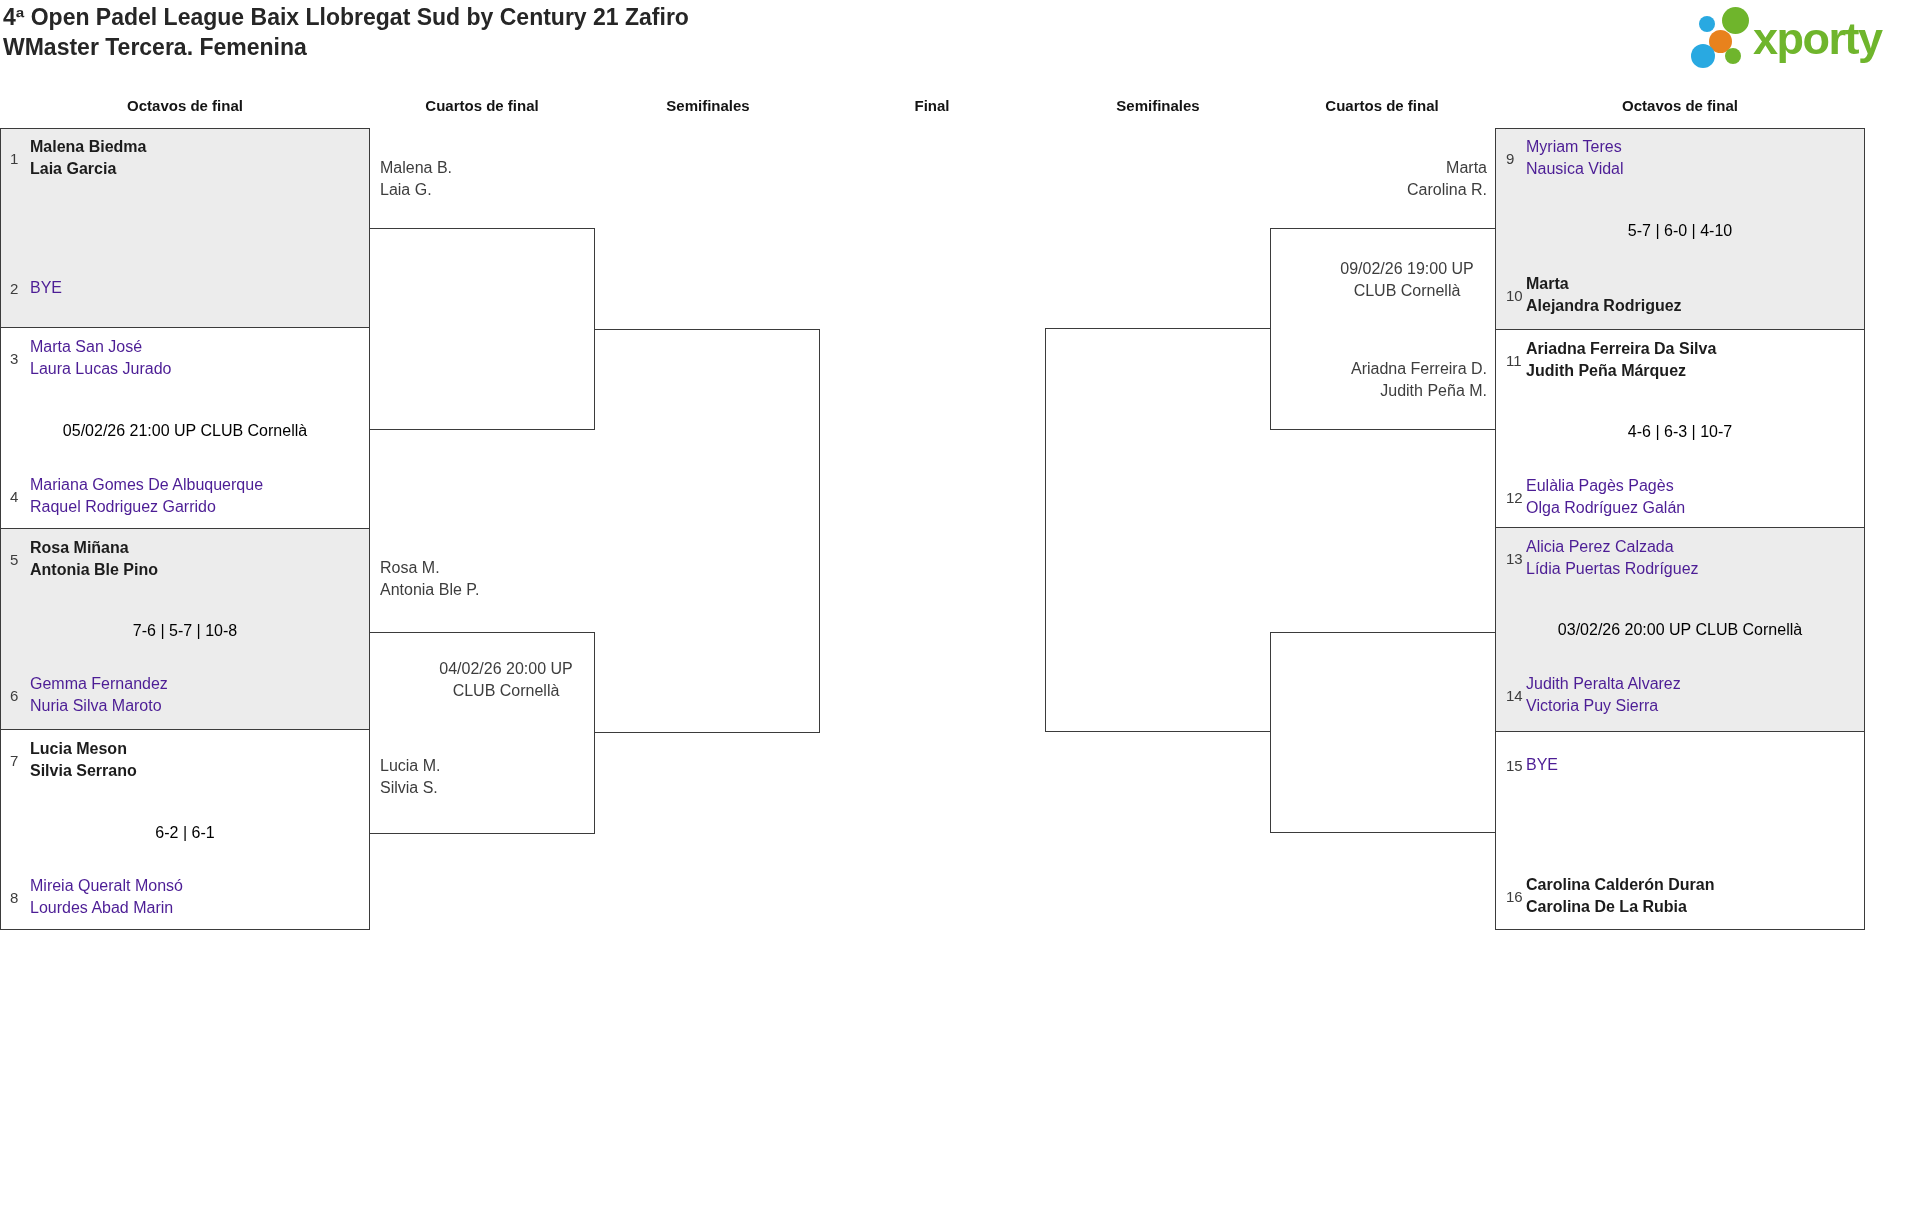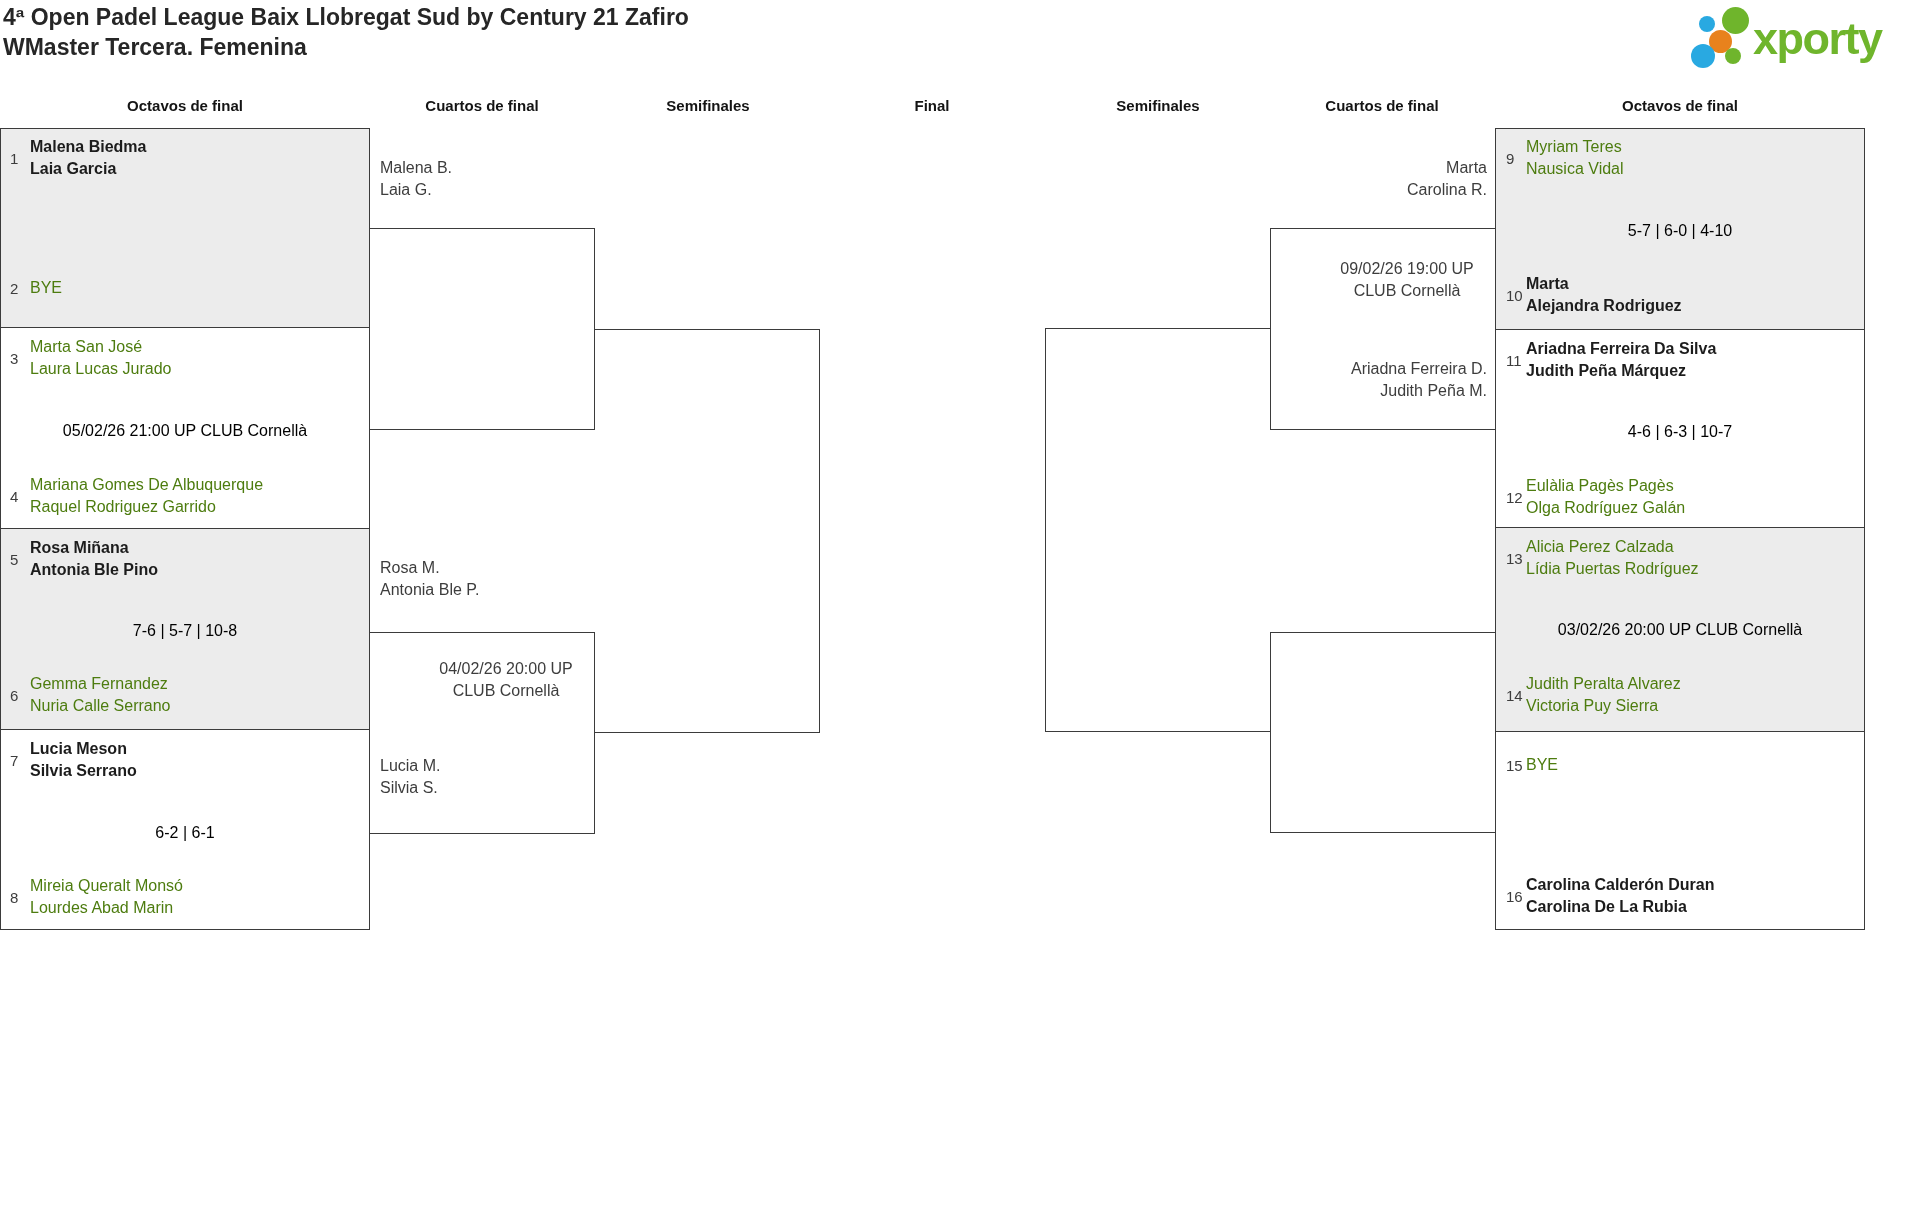--- a/index.html
+++ b/index.html
@@ -6,21 +6,21 @@
   #page{position:relative;width:1920px;height:1066px;background:#fff;overflow:hidden;
         font-family:"Liberation Sans","DejaVu Sans",sans-serif;}
   .box{position:absolute;border:1px solid #3b3b3b;box-sizing:border-box;background:transparent;}
   .shaded{background:#ececec;}
   .noleft{border-left:none;}
   .noright{border-right:none;}
   .title{position:absolute;left:3px;top:2px;font-size:23px;font-weight:700;line-height:30px;color:#262626;}
   .header{position:absolute;top:97px;width:220px;text-align:center;font-size:15px;font-weight:700;color:#141414;}
   .row{position:absolute;display:flex;align-items:center;width:360px;}
   .seed{flex:0 0 26px;width:26px;padding-left:6px;box-sizing:border-box;font-size:15px;color:#3d3d3d;}
-  .names{font-size:16px;line-height:22px;color:#4d7c0f;}
+  .names{font-size:16px;line-height:22px;color:#4c1d95;}
   .winner .names{font-weight:700;color:#1c1c1c;}
   .mid{position:absolute;width:370px;text-align:center;font-size:16px;line-height:22px;color:#000000;}
   .qtext{position:absolute;font-size:16px;line-height:22px;color:#3d3d3d;}
   .qcenter{text-align:center;padding-left:24px;}
   .qright{text-align:right;width:216px;}
   .dot{position:absolute;border-radius:50%;}
   .logotext{position:absolute;left:1753px;top:13px;font-size:45px;font-weight:700;letter-spacing:-1.5px;color:#6fb52c;}
 </style>
 </head>
 <body>
@@ -100,21 +100,21 @@
     <span class="names">
       <div>Rosa Miñana</div>
       <div>Antonia Ble Pino</div>
     </span>
   </div>
   <div class="mid" style="left:0;top:620px;">7-6 | 5-7 | 10-8</div>
   <div class="row" style="left:4px;top:673px;">
     <span class="seed">6</span>
     <span class="names">
       <div>Gemma Fernandez</div>
-      <div>Nuria Calle Serrano</div>
+      <div>Nuria Silva Maroto</div>
     </span>
   </div>
 
   <div class="row winner" style="left:4px;top:738px;">
     <span class="seed">7</span>
     <span class="names">
       <div>Lucia Meson</div>
       <div>Silvia Serrano</div>
     </span>
   </div>

